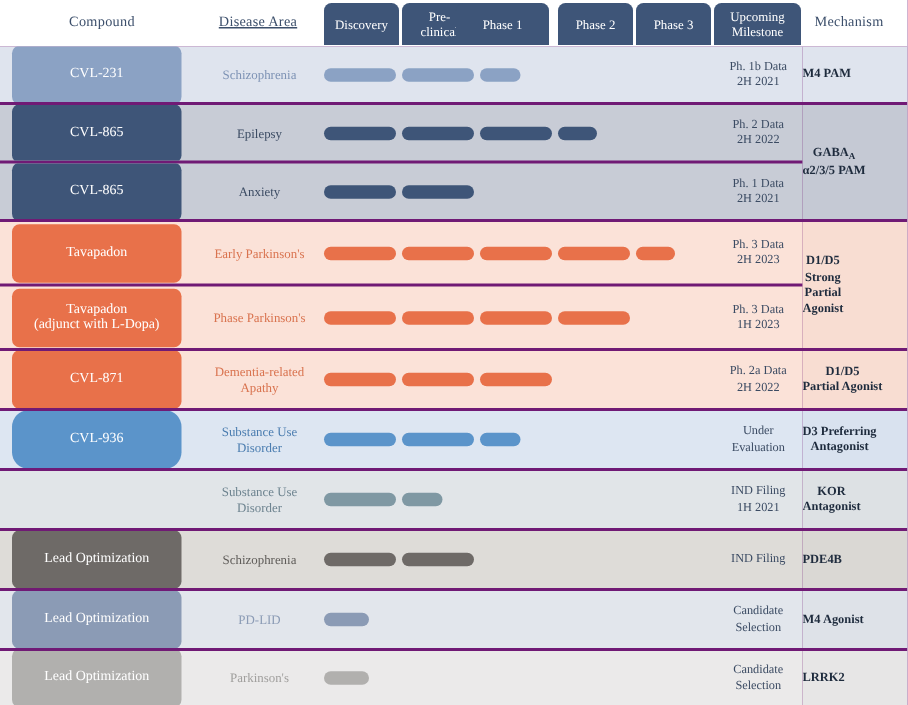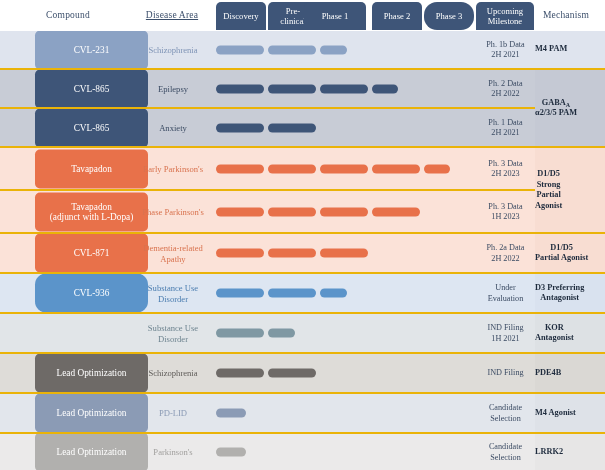--- a/index.html
+++ b/index.html
@@ -5,21 +5,21 @@
   * { box-sizing: border-box; margin: 0; padding: 0; }
   html, body {
     width: 605px; height: 470px;
     background: #ffffff;
     font-family: "Liberation Serif", "DejaVu Serif", serif;
     overflow: hidden;
   }
   #chart {
     position: relative;
     width: 605px; height: 470px;
-    background: #eab308;
+    background: #701a75;
     padding-left: 46px;
   }
 
   
   .header {
     position: absolute; left: 0; top: 0;
     width: 605px; height: 31px;
     background: #ffffff;
   }
   .hdr-text {
@@ -62,21 +62,20 @@
     transform: translateY(-50%);
     width: 113px; height: 39px;
     border-radius: 5px;
     color: #ffffff;
     font-size: 9.3px;
     line-height: 10.5px;
     display: flex;
     align-items: center;
     justify-content: center;
     text-align: center;
-    margin-left: 27px;
   }
   .disease {
     position: absolute;
     left: 131px; width: 84px;
     top: 50%; transform: translateY(-50%);
     text-align: center;
     font-size: 8.6px;
     line-height: 10.5px;
   }
   .bars {
@@ -129,21 +128,21 @@
         </div>
         <div class="tab" style="left: 268px; width: 50px; background: rgb(62, 85, 120);">
           <span>Pre-<br>clinical</span>
         </div>
         <div class="tab" style="left: 304px; width: 62px; background: rgb(62, 85, 120);">
           <span>Phase 1</span>
         </div>
         <div class="tab" style="left: 372px; width: 50px; background: rgb(62, 85, 120);">
           <span>Phase 2</span>
         </div>
-        <div class="tab" style="left: 424px; width: 50px; background: rgb(62, 85, 120); border-radius: 13px;">
+        <div class="tab" style="left: 424px; width: 50px; background: rgb(62, 85, 120);">
           <span>Phase 3</span>
         </div>
         <div class="tab" style="left: 476px; width: 58px; background: rgb(62, 85, 120);">
           <span>Upcoming<br>Milestone</span>
         </div>
       </div>
     <div class="hdr-text hdr-mech">Mechanism</div>
   </div>
 
   <div id="mech-layer">

